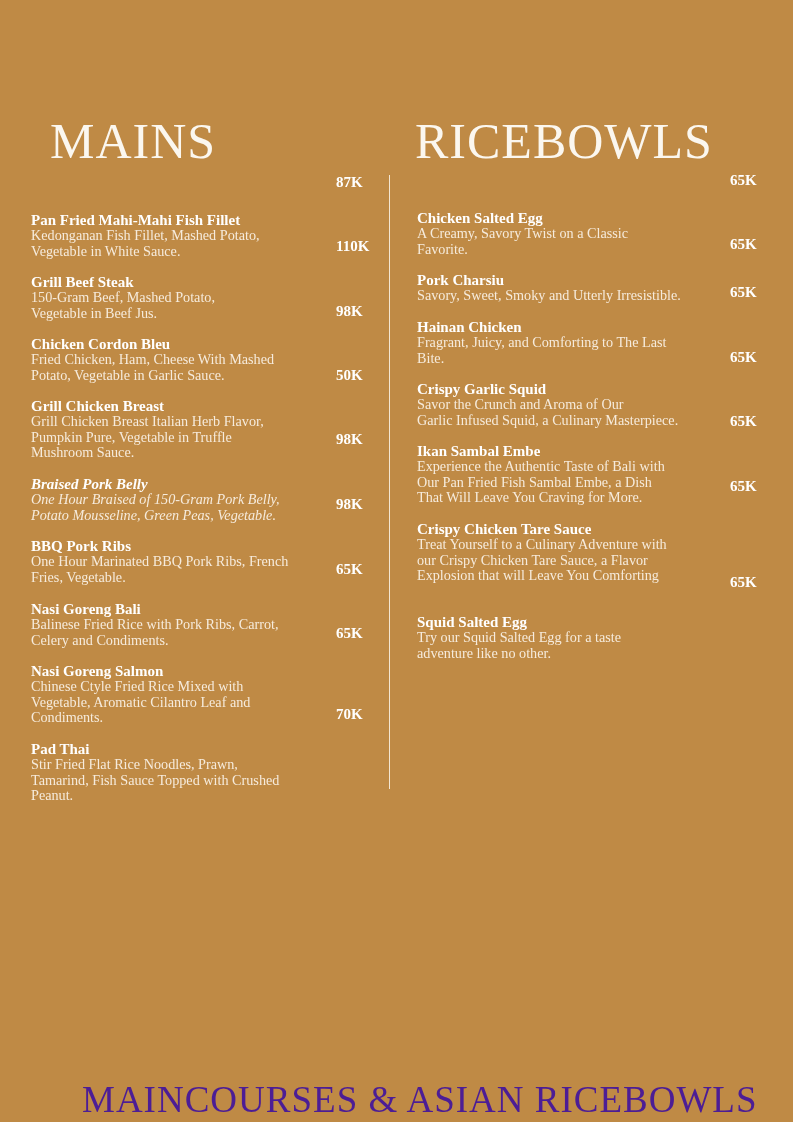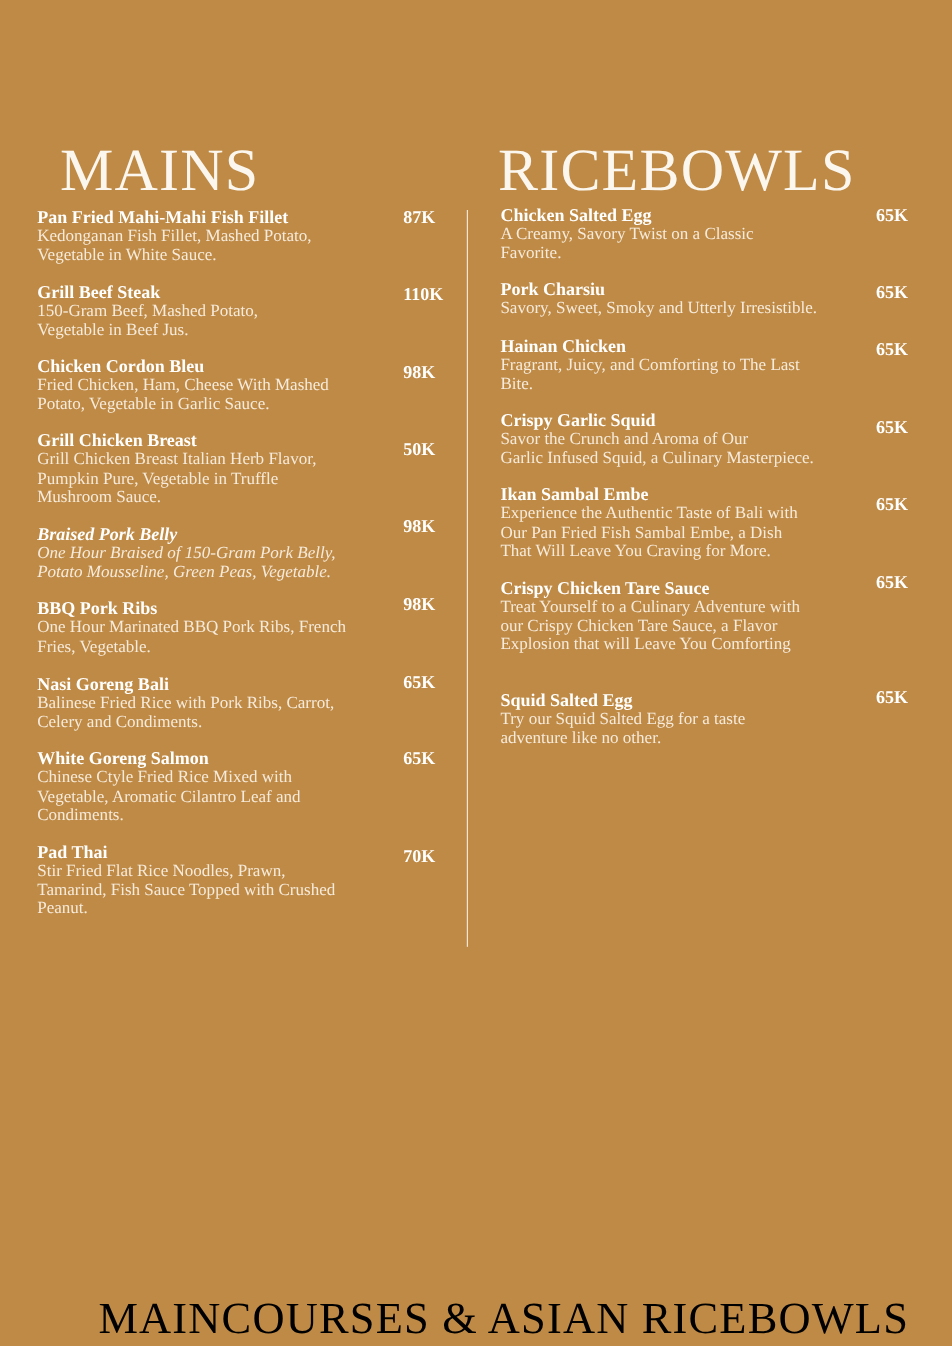--- a/index.html
+++ b/index.html
@@ -6,26 +6,26 @@
   body {
     width:793px; height:1122px; background:#bf8a45; position:relative; overflow:hidden;
     font-family: "DejaVu Serif", "Liberation Serif", serif; color:#ffffff;
   }
   .section-title {
     position:absolute; font-family:"Liberation Serif", serif; font-size:50px; letter-spacing:1px;
     line-height:1; margin:0; font-weight:normal; color:#fbf7ef;
   }
   .divider { position:absolute; left:389px; top:175px; width:1px; height:614px; background:#f3e6d2; }
   .item { position:absolute; }
-  .item-name { font-family:"Liberation Serif", serif; font-weight:bold; font-size:15px; line-height:15px; color:#fff; white-space:nowrap; }
+  .item-name { font-family:"Liberation Serif", serif; font-weight:bold; font-size:15px; line-height:15px; color:#fff; white-space:nowrap;margin-top:38px; }
   .item-desc { font-family:"Liberation Serif", serif; font-size:14.2px; line-height:15.6px; color:#f6ebdc; white-space:pre-line; }
   .price { position:absolute; font-family:"Liberation Serif", serif; font-weight:bold; font-size:15px; color:#fff; }
   .footer-title {
     position:absolute; left:82px; top:1078px; font-family:"Liberation Serif", serif; font-size:37px;
-    letter-spacing:1px; white-space:nowrap; margin:0; font-weight:normal; color:#000000;
+    letter-spacing:1px; white-space:nowrap; margin:0; font-weight:normal; color:#4c1d95;
   }
 </style>
 </head>
 <body>
 
 <h1 class="section-title" style="left:30px; top:116px;margin-left:20px;">MAINS</h1>
 <h1 class="section-title" style="left:415px; top:116px;">RICEBOWLS</h1>
 
 <div class="divider"></div>
 
@@ -74,21 +74,21 @@
   <div class="price" style="left:336px; top:496px;">98K</div>
 
   <div class="item" style="left:31px; top:564px;">
     <div class="item-name">Nasi Goreng Bali</div>
     <div class="item-desc">Balinese Fried Rice with Pork Ribs, Carrot,
 Celery and Condiments.</div>
   </div>
   <div class="price" style="left:336px; top:561px;">65K</div>
 
   <div class="item" style="left:31px; top:626px;">
-    <div class="item-name">White Goreng Salmon</div>
+    <div class="item-name">Nasi Goreng Salmon</div>
     <div class="item-desc">Chinese Ctyle Fried Rice Mixed with
 Vegetable, Aromatic Cilantro Leaf and
  Condiments.</div>
   </div>
   <div class="price" style="left:336px; top:625px;">65K</div>
 
   <div class="item" style="left:31px; top:704px;">
     <div class="item-name">Pad Thai</div>
     <div class="item-desc">Stir Fried Flat Rice Noodles, Prawn,
 Tamarind, Fish Sauce Topped with Crushed

